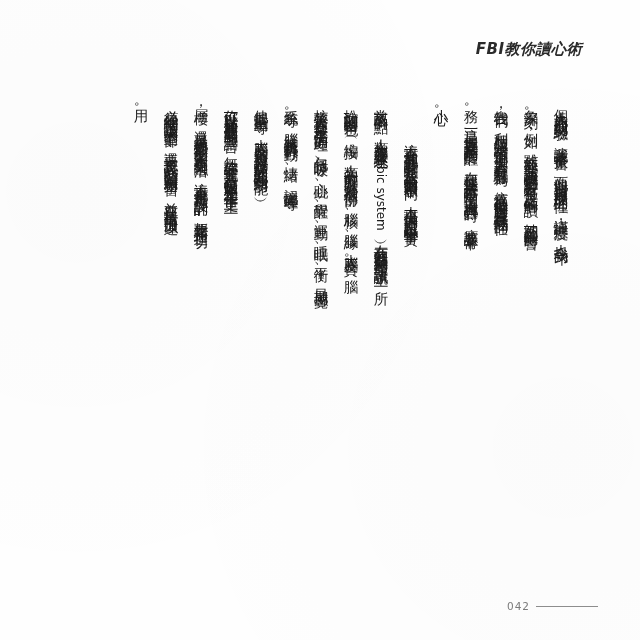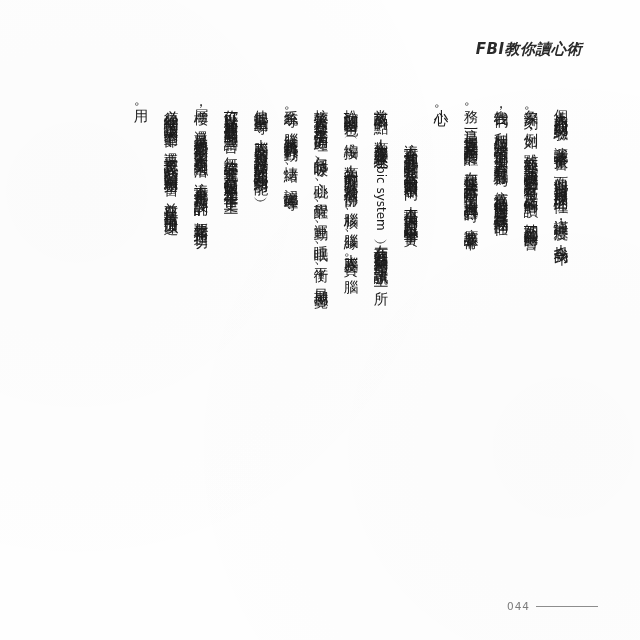--- a/index.html
+++ b/index.html
@@ -124,17 +124,17 @@
       <div class="tcol">常忽略的一點：人類大腦邊緣系統（<span class="latin">limbic system</span>）在有效理解與利用非言語訊號上，所</div>
       <div class="tcol indent">這本書和其他許多有關非言語行為的書籍很不同。本書提供的資訊是以科學事實</div>
       <div class="tcol">小心。</div>
       <div class="tcol">務。這是一個重要且精闢的提醒：在根據非言語行為斷言一個人誠實與否時，應該要非常</div>
       <div class="tcol">告我們，利用肢體語言來偵測一個人是否有欺騙行為，依舊是個特別困難且具挑戰性的任</div>
       <div class="tcol">象深刻。例如，雖然觀察非言語讓我們對許多行為有了「正確的解讀」，納瓦羅卻同時警</div>
       <div class="tcol">個人先前的成功經驗，讓我非常振奮；而他對這個題目採取的理性、謹慎態度，也令我印</div>
     </div>
 
   <div id="folio">
-    <span id="folio-number">044</span>
+    <span id="folio-number">042</span>
     <span id="folio-rule"></span>
   </div>
 
 </div>
 
 </body></html>

